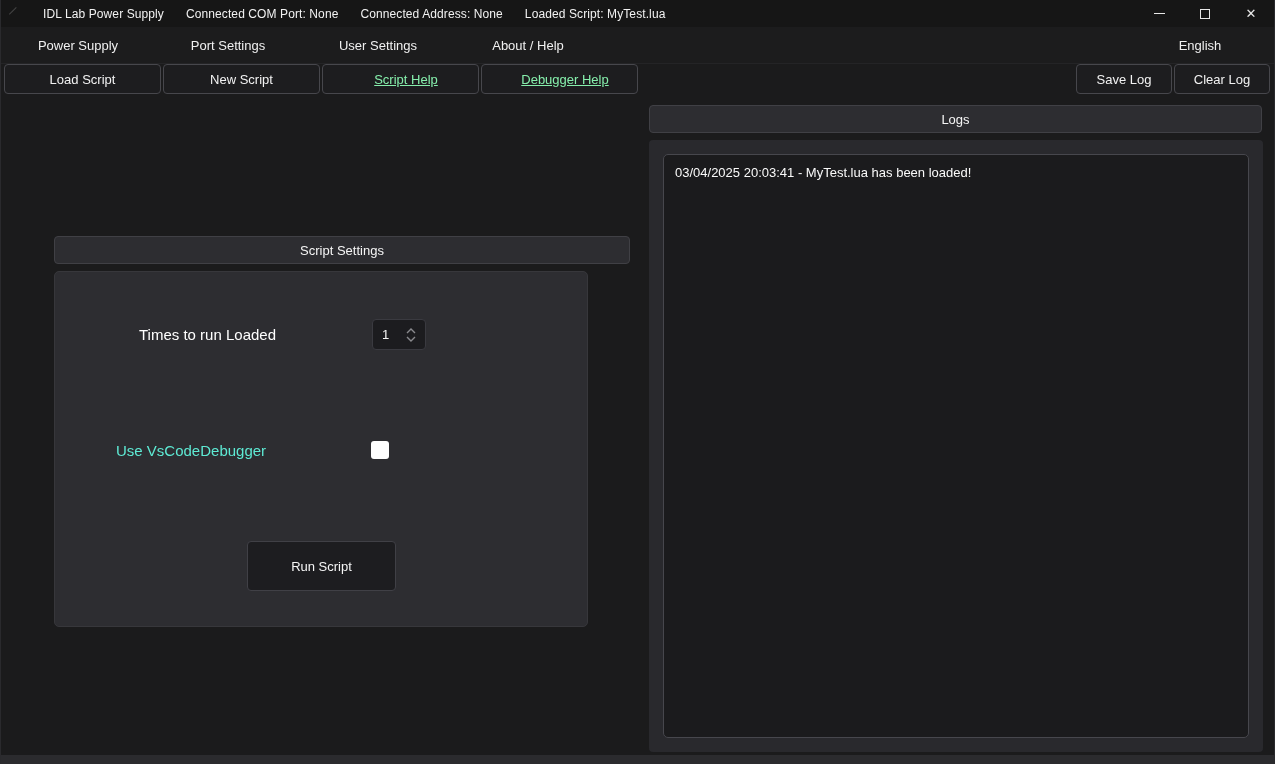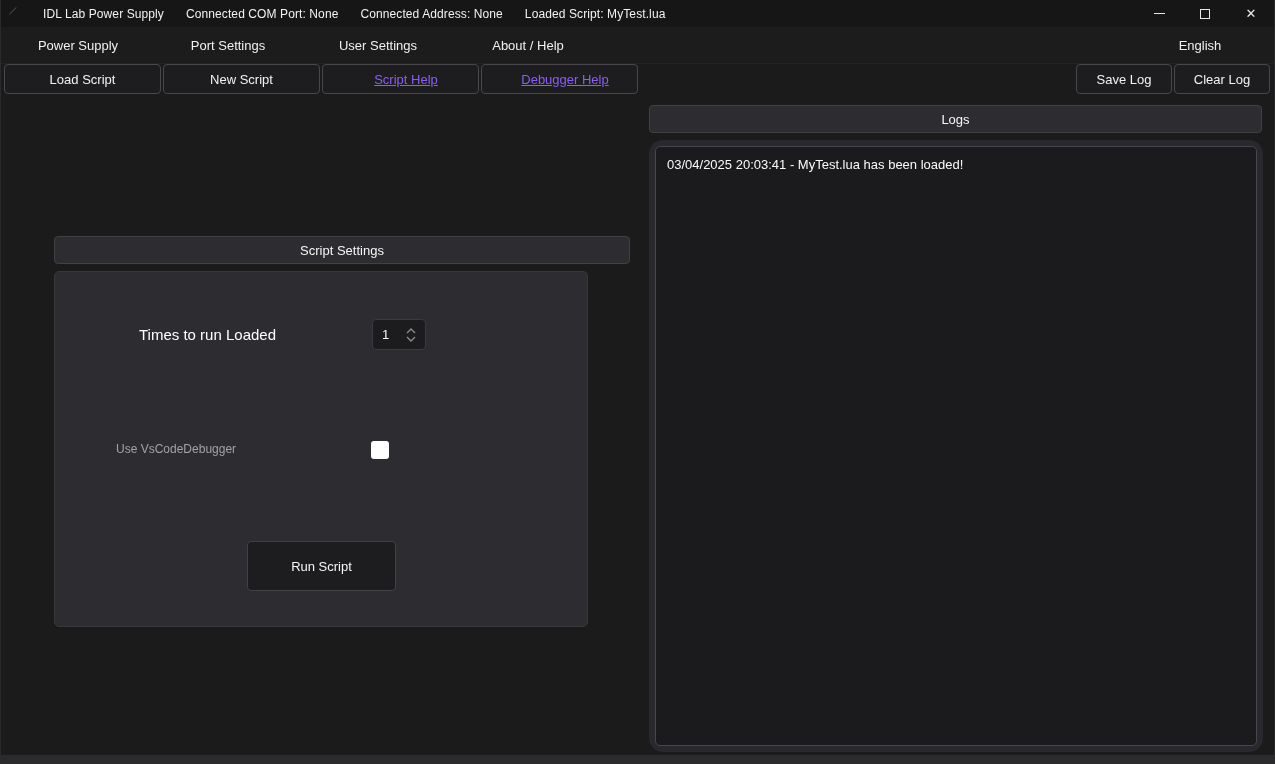--- a/index.html
+++ b/index.html
@@ -71,39 +71,39 @@
   }
   .tool-btn {
     height: 30px; width: 157px; margin-left: 2px;
     background: #1d1d1f;
     border: 1px solid #47474c; border-radius: 4px;
     color: #f2f2f2; font-size: 13px; font-family: "Liberation Sans", sans-serif;
     display: flex; align-items: center; justify-content: center;
     cursor: default;
   }
   .tool-btn:first-child { margin-left: 3px; }
-  .tool-btn.link { color: #8b5cf6; text-decoration: underline; padding-left: 11px; }
+  .tool-btn.link { color: #86efac; text-decoration: underline; padding-left: 11px; }
   .toolbar .spacer { flex: 1; }
   .tool-btn.small { width: 96px; }
   .tool-btn.last { margin-right: 4px; }
 
   
   .section-header {
     position: absolute; height: 28px;
     background: #2d2d31; border: 1px solid #404045; border-radius: 4px;
     display: flex; align-items: center; justify-content: center;
     font-size: 13px; color: #f5f5f5;
   }
   .logs-header { left: 648px; top: 105px; width: 613px; }
   .settings-header { left: 53px; top: 236px; width: 576px; }
 
   
   .logs-outer {
     position: absolute; left: 648px; top: 140px; width: 614px; height: 612px;
-    background: #29292d; border-radius: 14px; padding: 6px;
+    background: #29292d; border-radius: 4px; padding: 14px;
   }
   .logs-inner {
     width: 100%; height: 100%;
     background: #1b1b1d; border: 1px solid #47474d; border-radius: 5px;
     padding: 9px 11px; font-size: 13px; color: #fafafa;
     overflow: hidden;
   }
   .log-entry { white-space: nowrap; line-height: 1.45; }
 
   
@@ -119,21 +119,21 @@
     position: absolute; left: 317px; top: 47px; width: 54px; height: 31px;
     background: #1c1c1f; border: 1px solid #3a3a40; border-radius: 4px;
     display: flex; align-items: center;
     font-size: 13px; color: #f5f5f5;
   }
   .spinner .value { margin-left: 9px; flex: 1; }
   .spin-icon { margin-right: 8px; display: flex; flex-direction: column; align-items: center; }
   .spin-icon svg { display: block; }
   .debug-label {
     position: absolute; left: 61px; top: 170px;
-    font-size: 12px; color: #a3a3a3;
+    font-size: 15px; color: #5eead4;
   }
   .checkbox {
     position: absolute; left: 316px; top: 169px;
     width: 18px; height: 18px;
     background: #ffffff; border-radius: 3px;
   }
   .run-btn {
     position: absolute; left: 192px; top: 269px; width: 149px; height: 50px;
     background: #1d1d20; border: 1px solid #404046; border-radius: 4px;
     color: #f5f5f5; font-size: 13px; font-family: "Liberation Sans", sans-serif;

